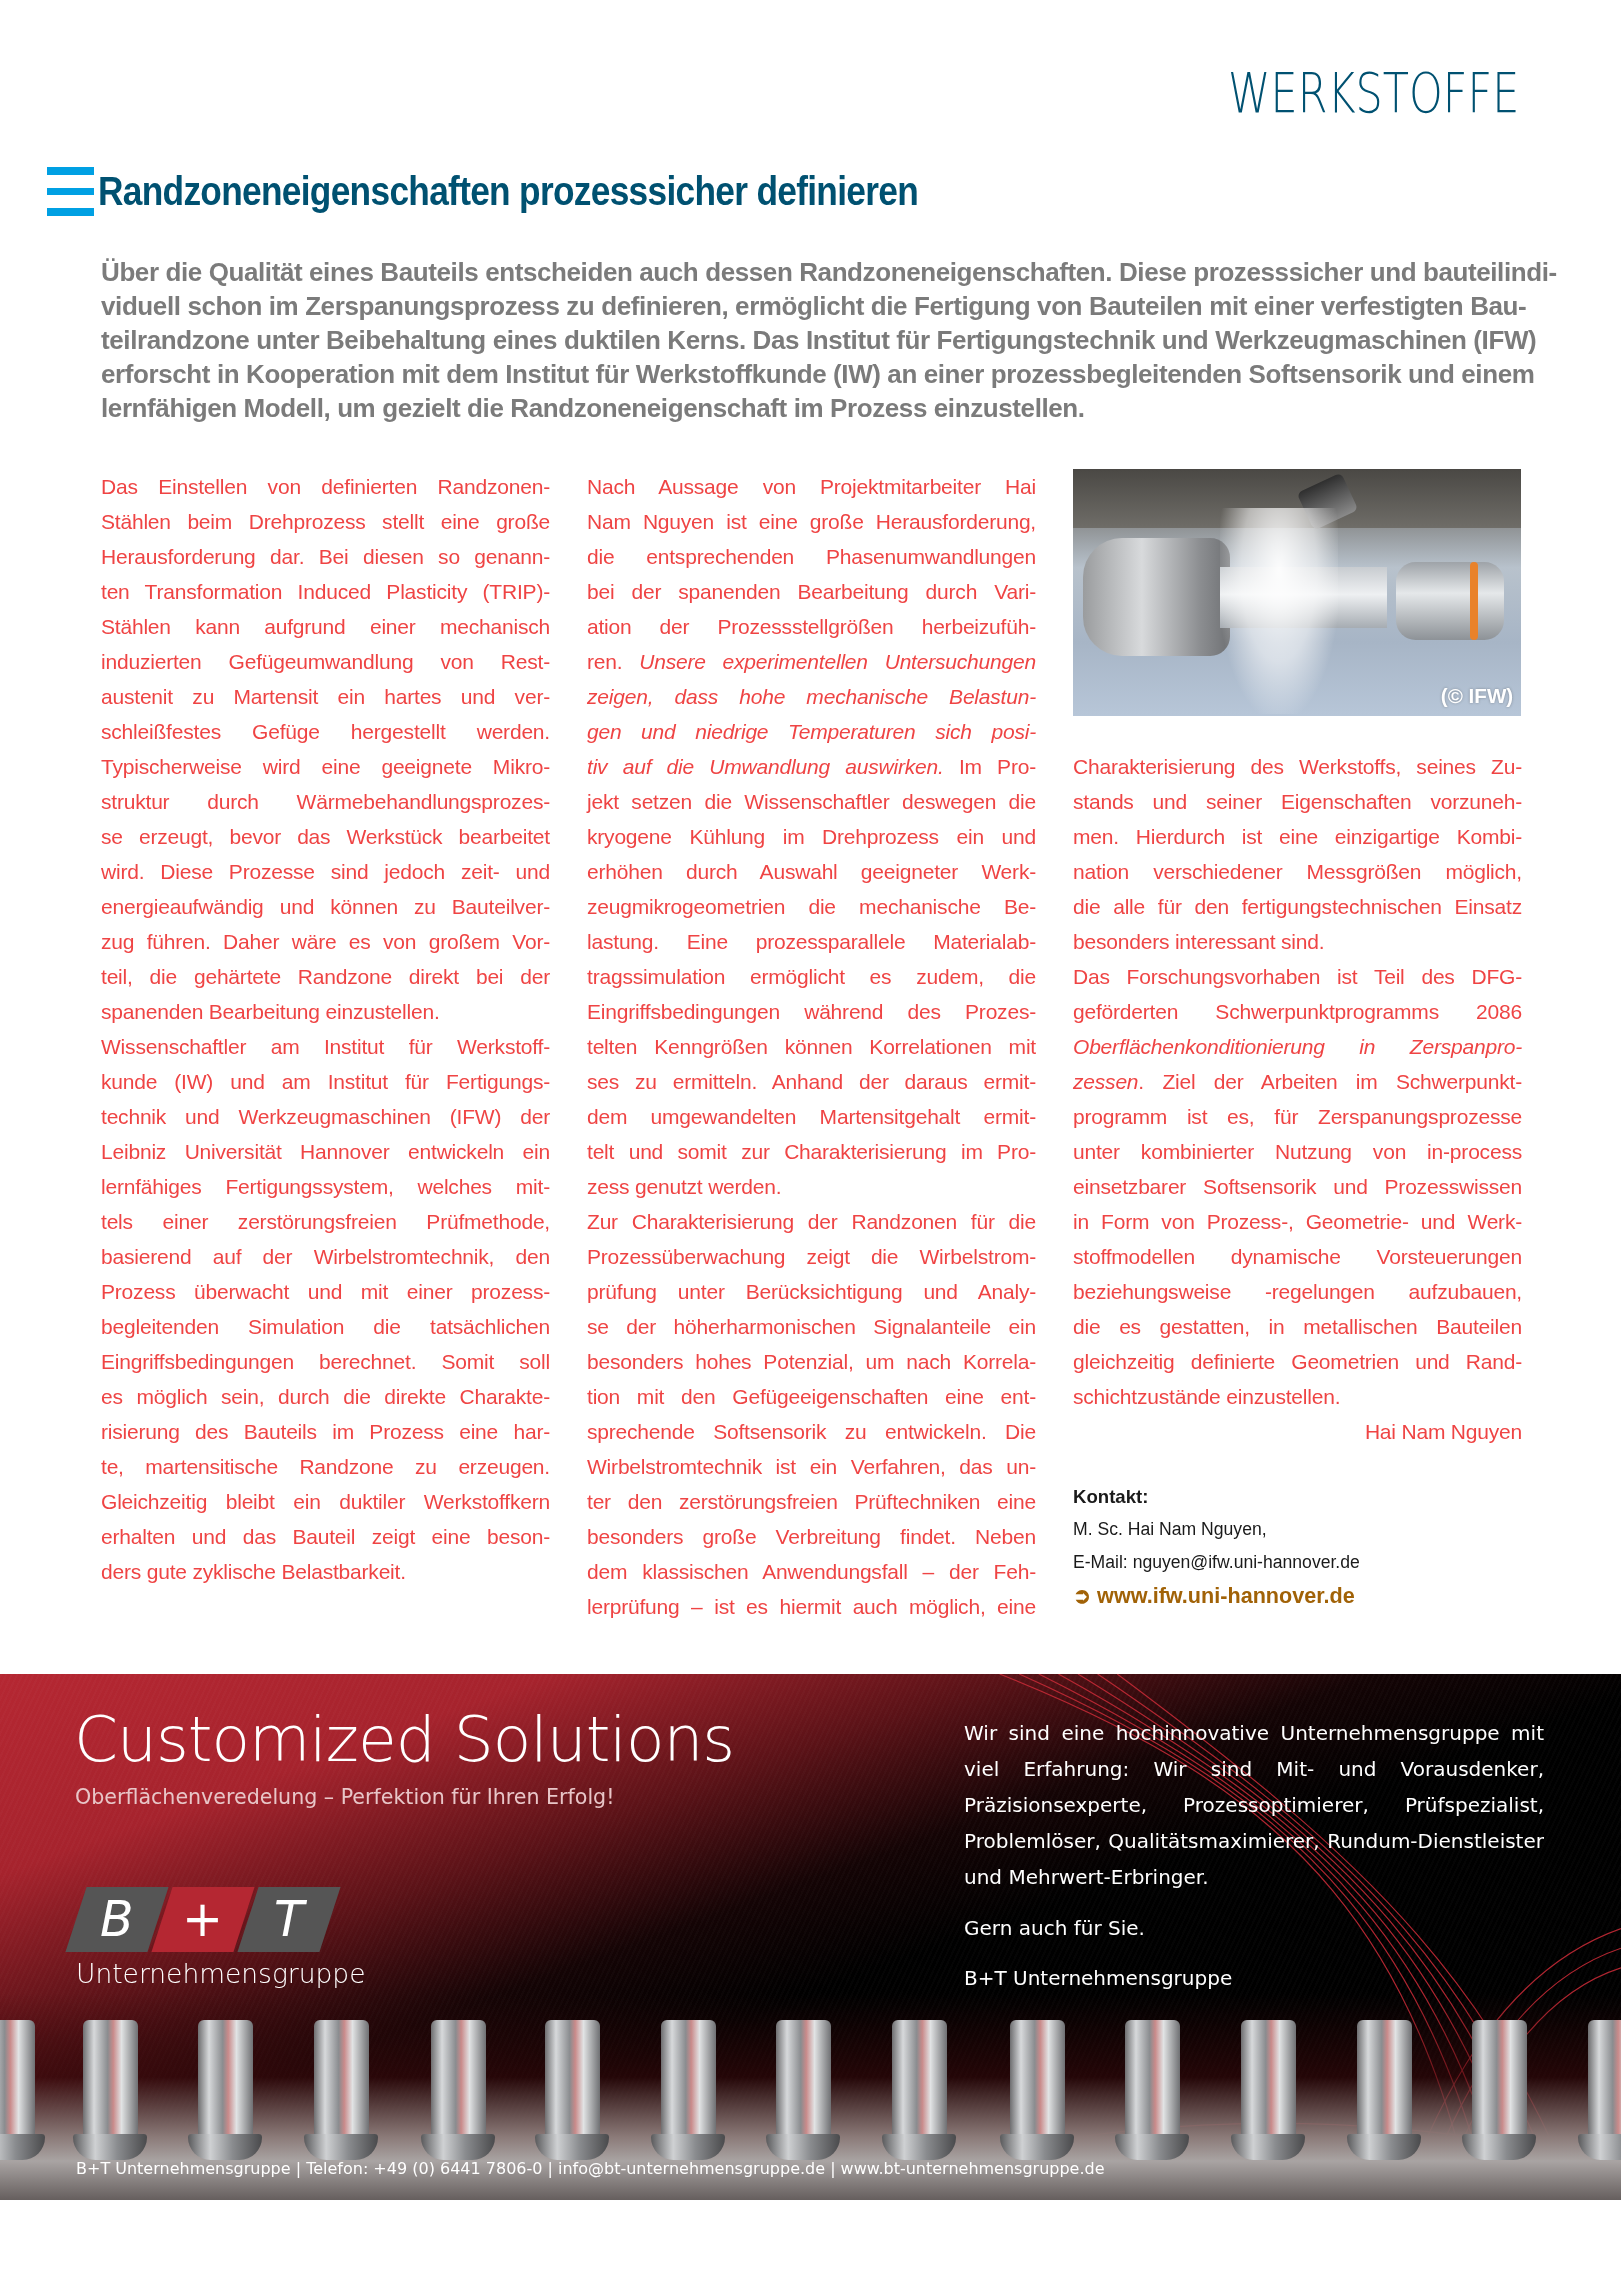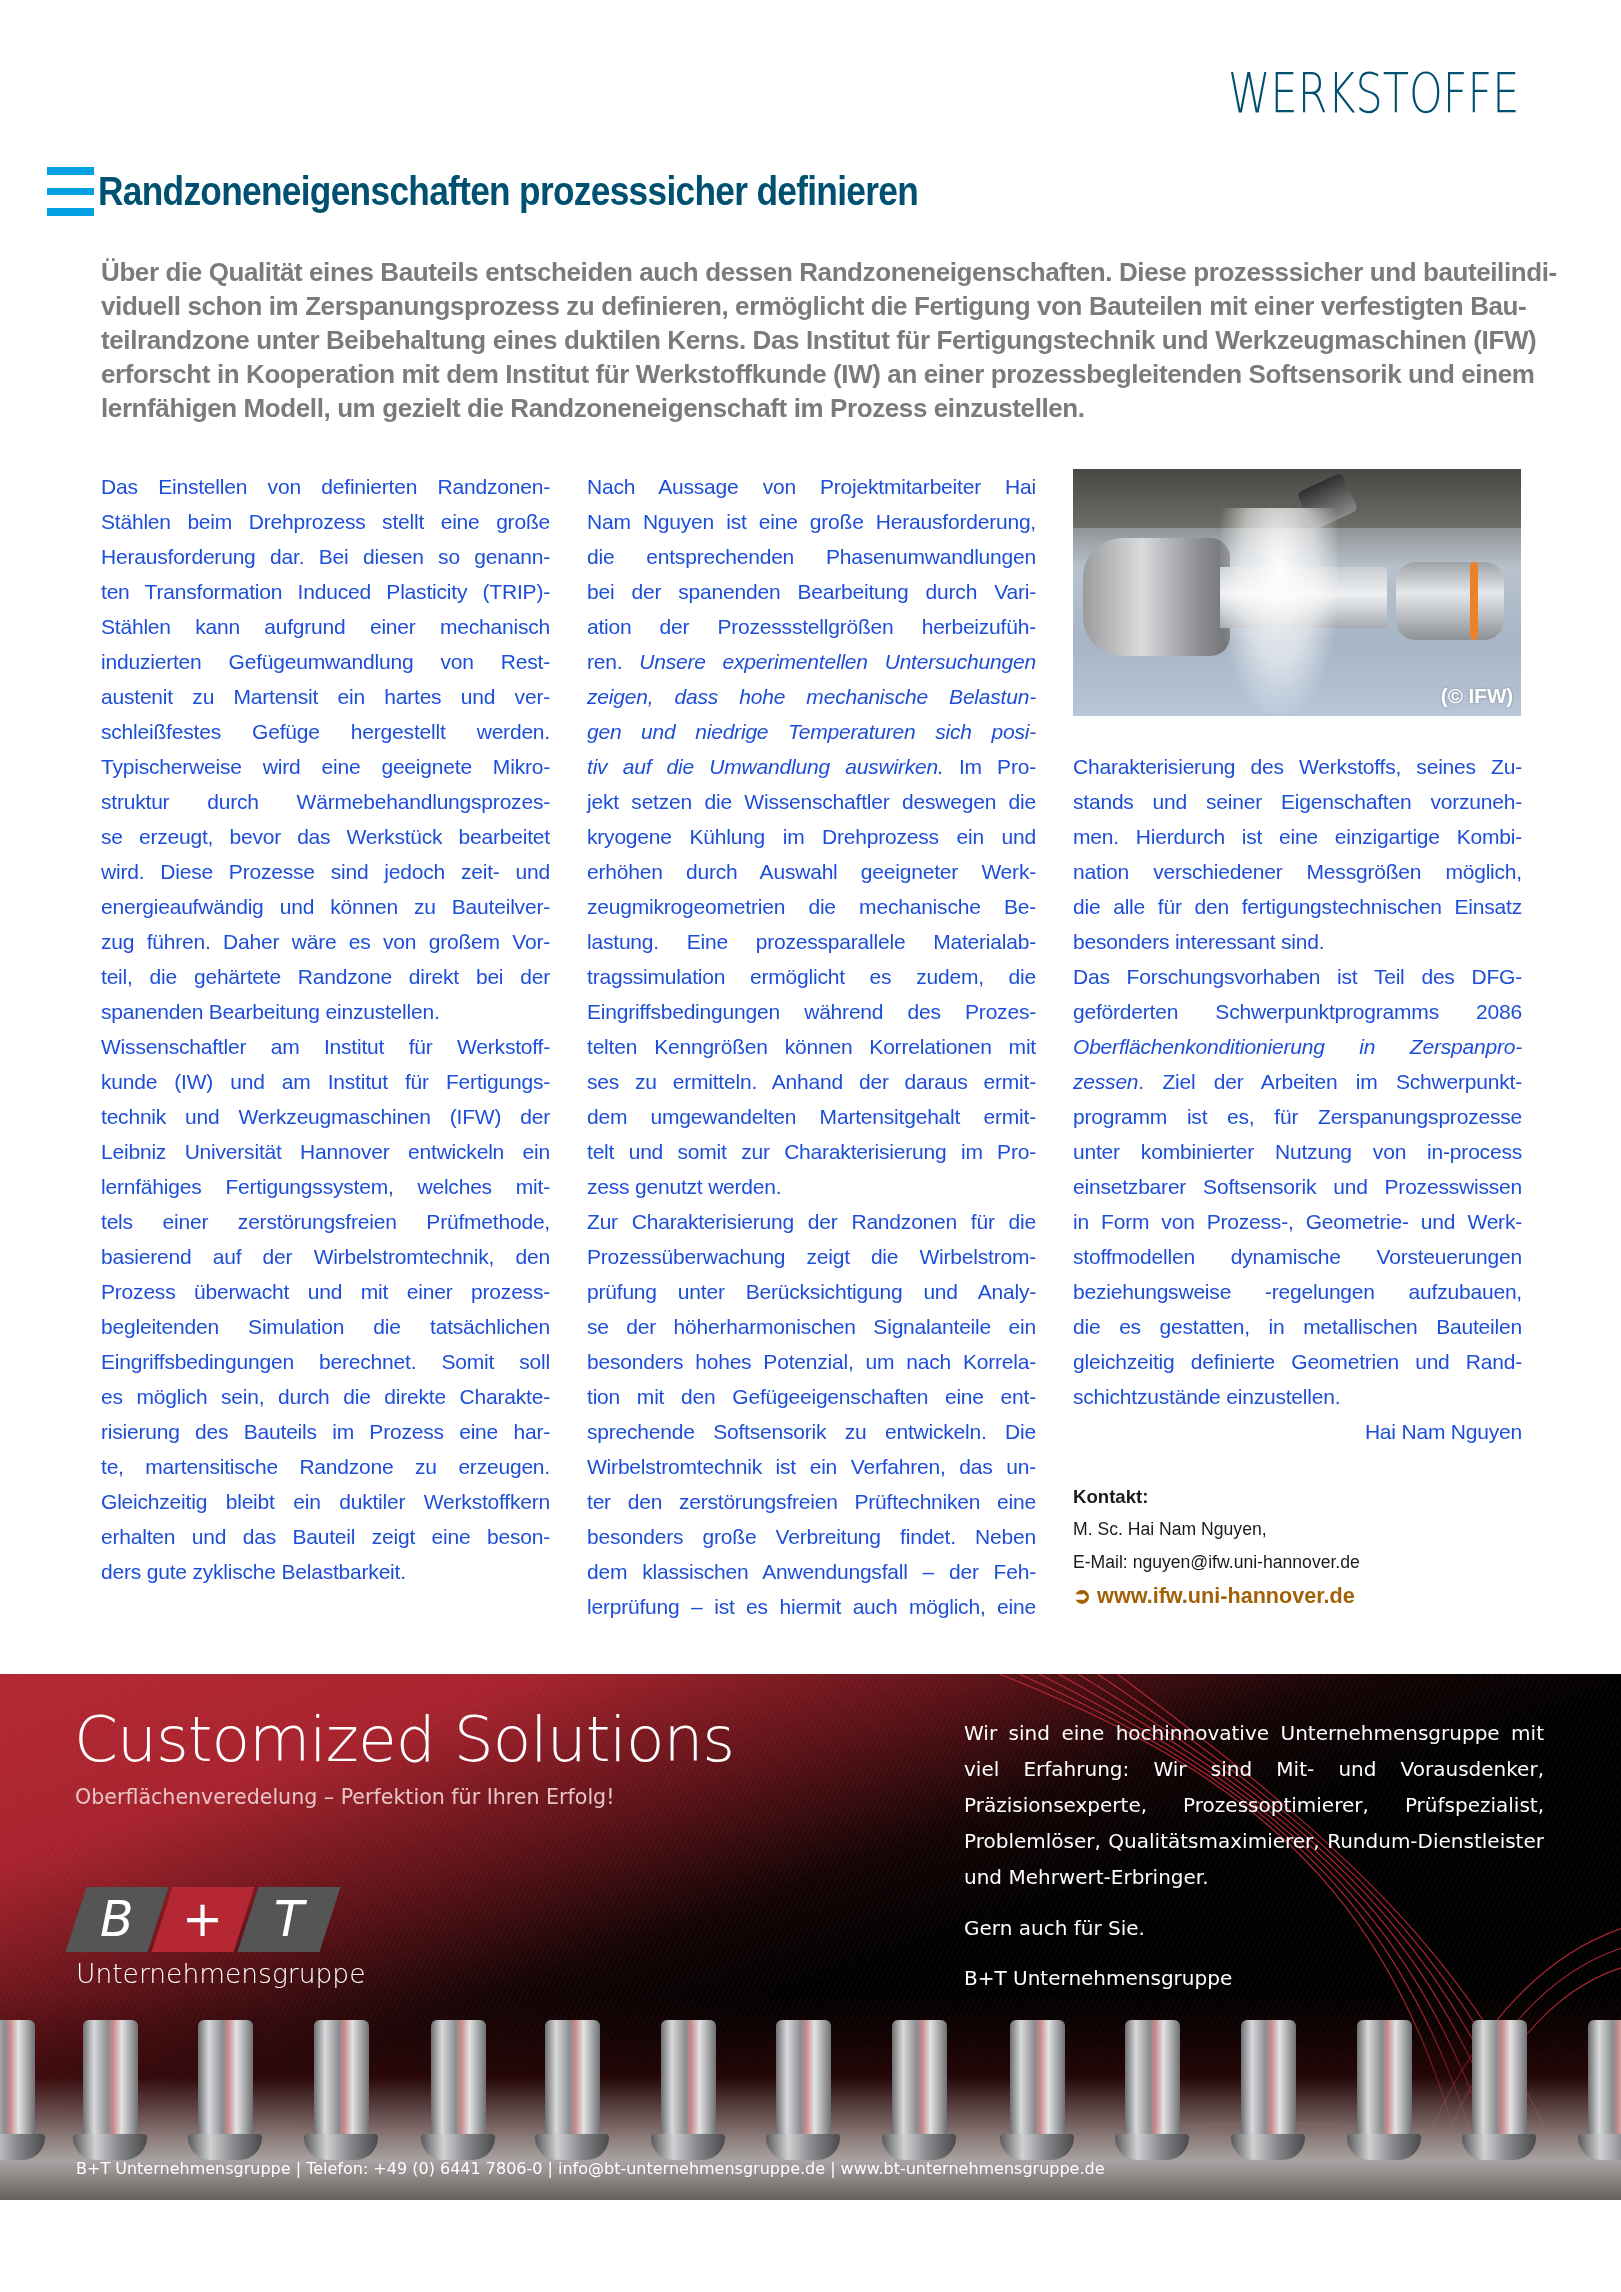--- a/index.html
+++ b/index.html
@@ -24,21 +24,21 @@
 
   .lead {
     position: absolute; top: 255px; left: 101px; width: 1421px;
     font-family: "Liberation Sans", sans-serif; font-weight: 700;
     font-size: 26px; line-height: 34px; color: #7b7b7b;
     text-align: justify; letter-spacing: -0.4px;
   }
   .lead span { display: block; text-align: justify; text-align-last: justify; white-space: nowrap; }
   .lead span.last { text-align-last: left; }
 
-  .col { position: absolute; top: 469px; width: 449px; font-size: 21px; line-height: 35px; color: #1d4ed8; letter-spacing: -0.2px; }
+  .col { position: absolute; top: 469px; width: 449px; font-size: 21px; line-height: 35px; color: #ef4444; letter-spacing: -0.2px; }
   .col .ln { display: block; white-space: nowrap; text-align: justify; text-align-last: justify; }
   .col .ln.l { text-align-last: left; }
   .col .ln.r { text-align-last: right; text-align: right; }
   .col em { font-style: italic; }
   #col1 { left: 101px; }
   #col2 { left: 587px; }
   #col3 { left: 1073px; top: 749px; }
 
   .photo {
     position: absolute; left: 1073px; top: 469px; width: 448px; height: 247px; overflow: hidden;

